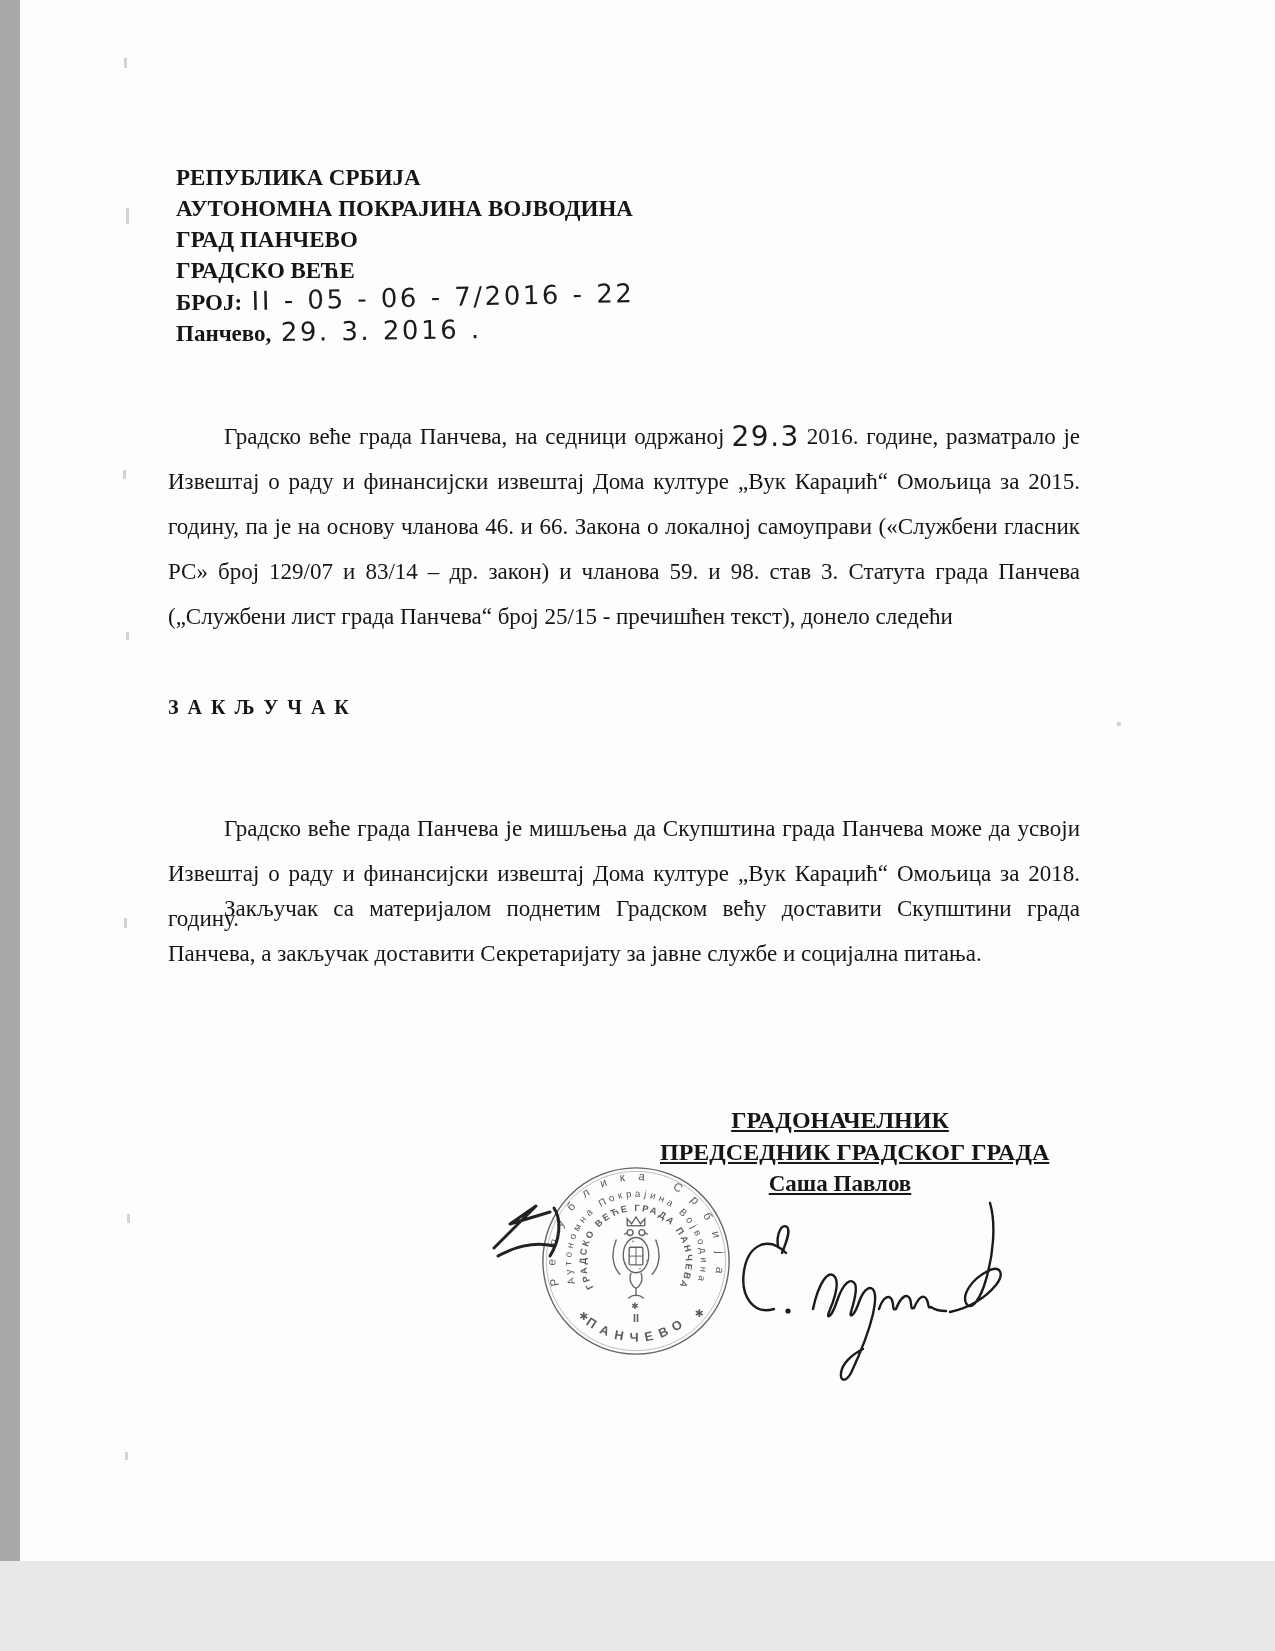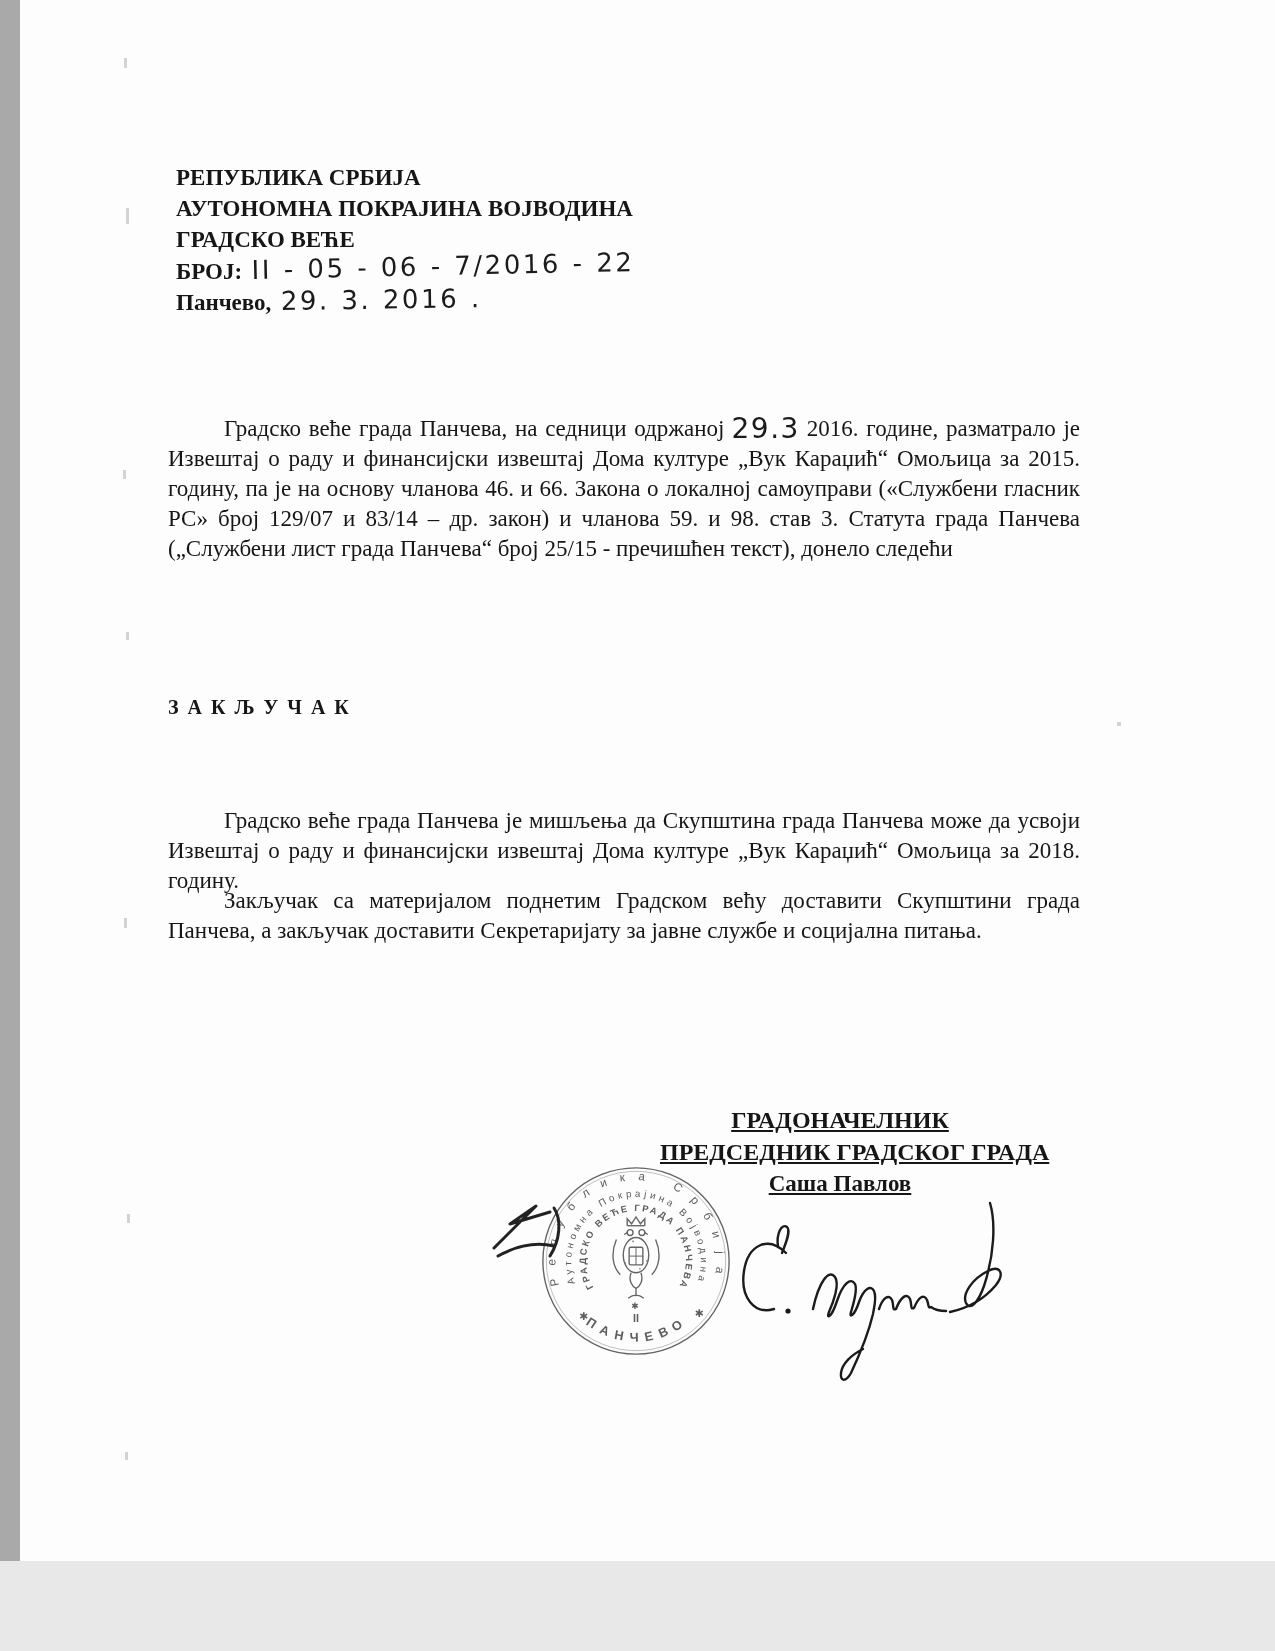--- a/index.html
+++ b/index.html
@@ -18,21 +18,21 @@
   .hand{
     font-family:"DejaVu Sans", sans-serif;font-weight:400;color:#1b1b1b;
     letter-spacing:2.5px;word-spacing:1px;
   }
   .hand-number{display:inline-block;font-size:26px;transform:rotate(-1.2deg);transform-origin:left bottom;}
   .hand-date{display:inline-block;font-size:26px;transform:rotate(-0.8deg);transform-origin:left bottom;}
   .hand-inline{font-size:28px;letter-spacing:1.5px;margin:0 7px;vertical-align:-2px;}
 
   
   .para{position:absolute;left:168px;width:912px;margin:0;
-        font-size:23px;line-height:30px;text-align:justify;text-align-last:left;}
+        font-size:23px;line-height:45px;text-align:justify;text-align-last:left;}
   .p1{top:414px;text-indent:56px;}
   .doc-title{position:absolute;left:168px;top:696px;width:912px;text-align:left;
              font-weight:700;font-size:20px;letter-spacing:9px;}
   .p2{top:806px;text-indent:56px;}
   .p3{top:886px;text-indent:56px;}
 
   
   .sig-block{position:absolute;left:660px;top:1104px;width:360px;text-align:center;
              font-weight:700;font-size:24px;line-height:32px;white-space:nowrap;text-decoration:underline;}
   .sig-name{font-size:23px;}
@@ -67,20 +67,23 @@
   <div class="speck" style="left:127px;top:1214px;width:3px;height:9px;"></div>
   <div class="speck" style="left:1117px;top:722px;width:4px;height:4px;"></div>
   <div class="speck" style="left:125px;top:1452px;width:3px;height:8px;"></div>
 
   <div class="letterhead">
     <div class="lh-row">
         <span>РЕПУБЛИКА СРБИЈА</span>
       </div>
     <div class="lh-row">
         <span>АУТОНОМНА ПОКРАЈИНА ВОЈВОДИНА</span>
+      </div>
+    <div class="lh-row">
+        <span>ГРАД ПАНЧЕВО</span>
       </div>
     <div class="lh-row">
         <span>ГРАДСКО ВЕЋЕ</span>
       </div>
     <div class="lh-row">
       <span>БРОЈ:</span>
       <span class="hand hand-number">II - 05 - 06 - 7/2016 - 22</span>
     </div>
     <div class="lh-row">
       <span>Панчево,</span>

